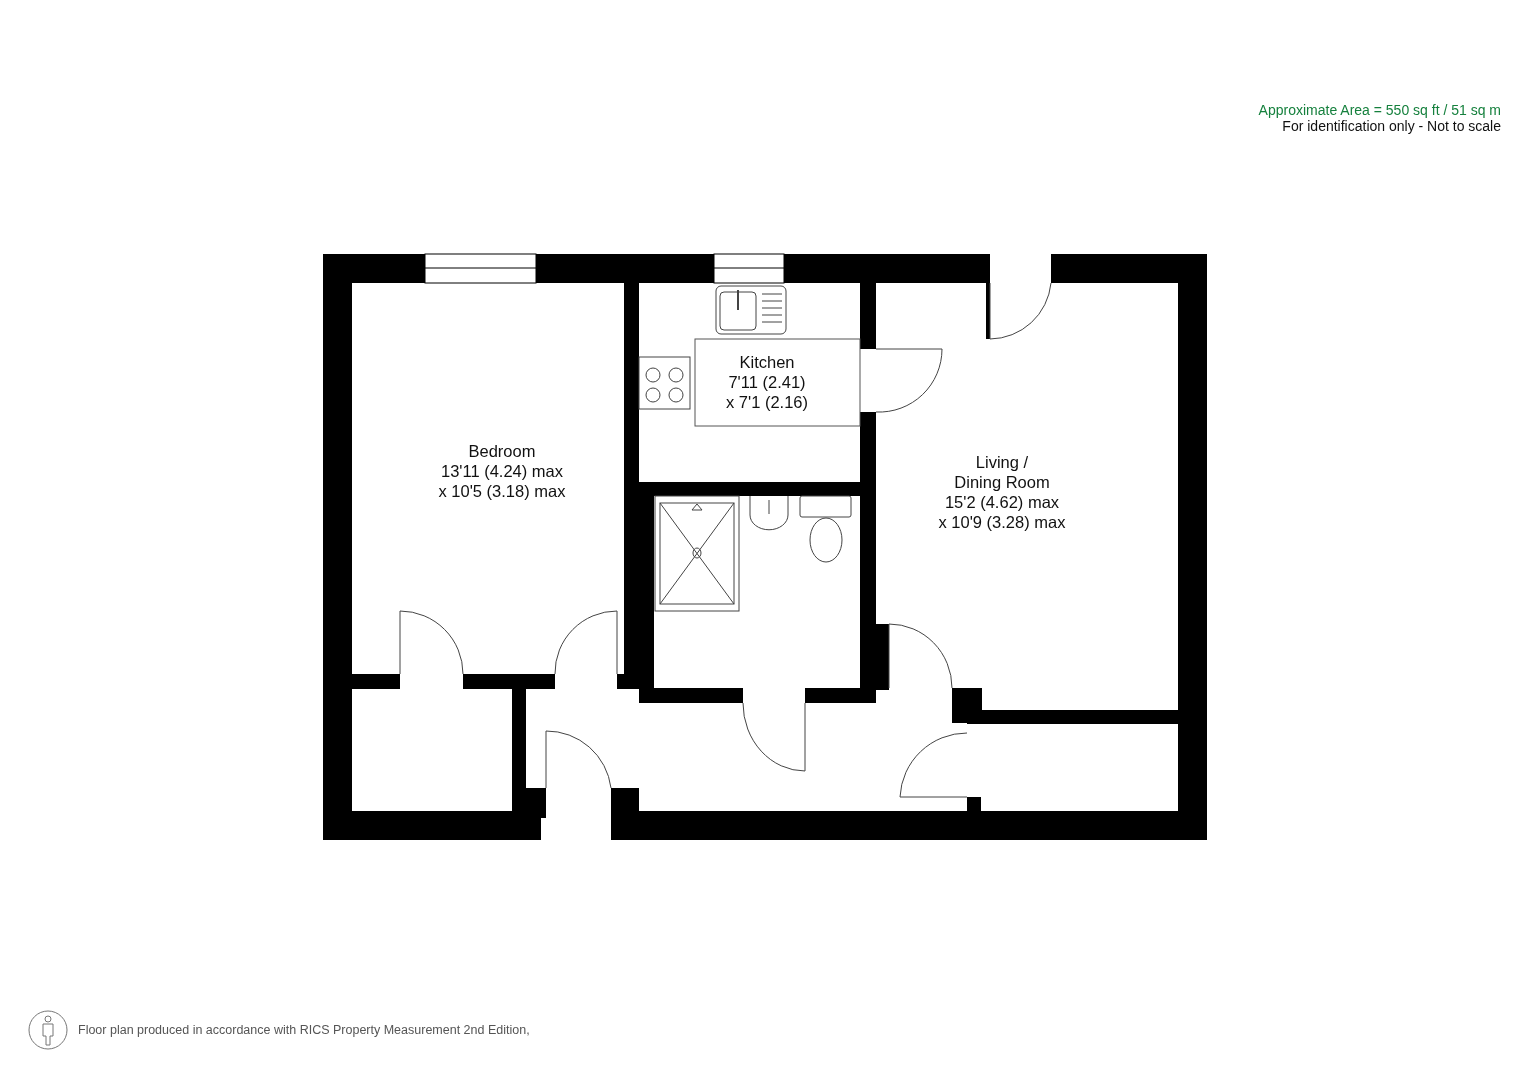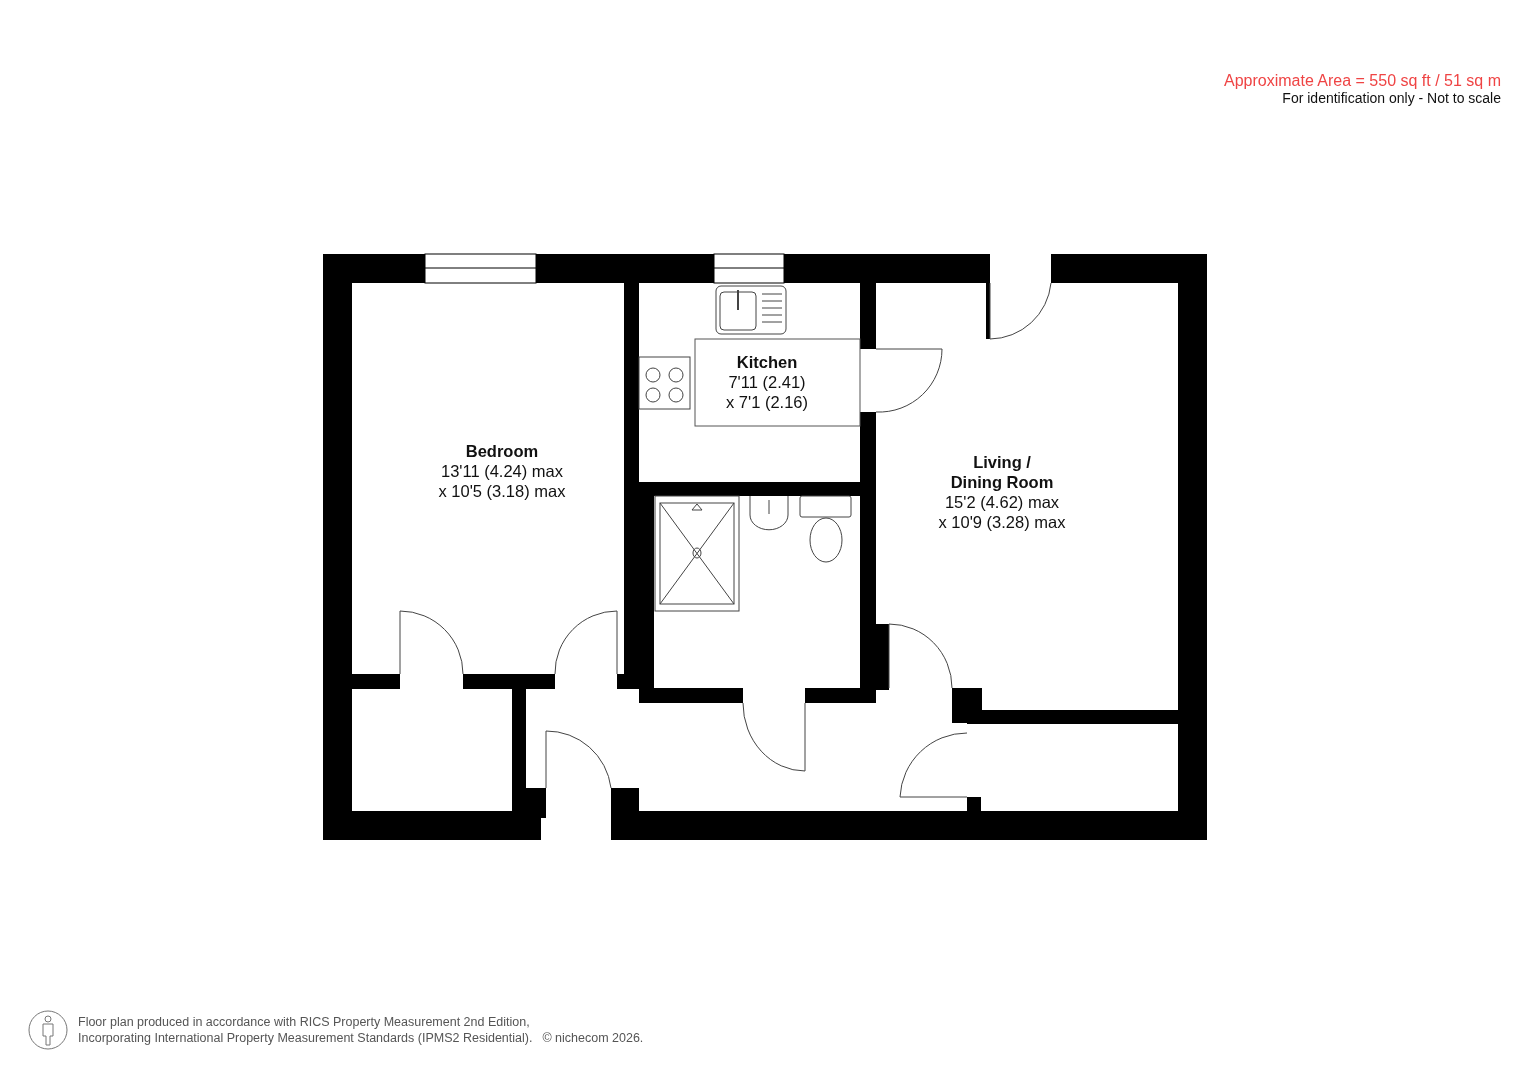--- a/index.html
+++ b/index.html
@@ -1,23 +1,23 @@
 <!DOCTYPE html>
 <html><head>
 <meta charset="utf-8">
 <style>
   html, body { margin:0; padding:0; background:#ffffff; }
   body { width:1527px; height:1080px; position:relative; overflow:hidden;
          font-family:"Liberation Sans", sans-serif; color:#111; }
   .header { position:absolute; right:26px; top:72px; text-align:right; }
-  .area { font-size:16px; color:#ef4444; }
+  .area { font-size:14px; color:#15803d;margin-top:30px; }
   .note { font-size:14px; color:#111; }
   .plan { position:absolute; left:0; top:0; }
   .room-label { position:absolute; text-align:center; font-size:16.5px; line-height:20px; color:#111; }
-  .room-label .name { font-weight:bold; }
+  .room-label .name { font-weight:normal; }
   .footer { position:absolute; left:28px; top:1008px; display:flex; align-items:center; }
   .footer .lines { font-size:12.5px; line-height:16.5px; color:#555; margin-left:10px; }
   .footer .copy { margin-left:10px; }
 </style>
 </head>
 <body>
 
 <div class="header">
   <div class="area">Approximate Area = 550 sq ft / 51 sq m</div>
   <div class="note">For identification only - Not to scale</div>
@@ -164,15 +164,14 @@
 </div>
 
 <div class="footer">
   <svg width="40" height="44" viewBox="0 0 40 44">
     <circle cx="20" cy="22" r="19" fill="none" stroke="#777" stroke-width="1"></circle>
     <circle cx="20" cy="11" r="3" fill="none" stroke="#777" stroke-width="1"></circle>
     <path d="M15 16 L25 16 L25 28 L22 28 L22 37 L18 37 L18 28 L15 28 Z" fill="none" stroke="#777" stroke-width="1"></path>
   </svg>
   <div class="lines">
     <div>Floor plan produced in accordance with RICS Property Measurement 2nd Edition,</div>
-    <div><span>Incorporating International Property Measurement Standards (IPMS2 Residential).</span><span class="copy">© nichecom 2026.</span></div>
   </div>
 </div>
 
 </body></html>

